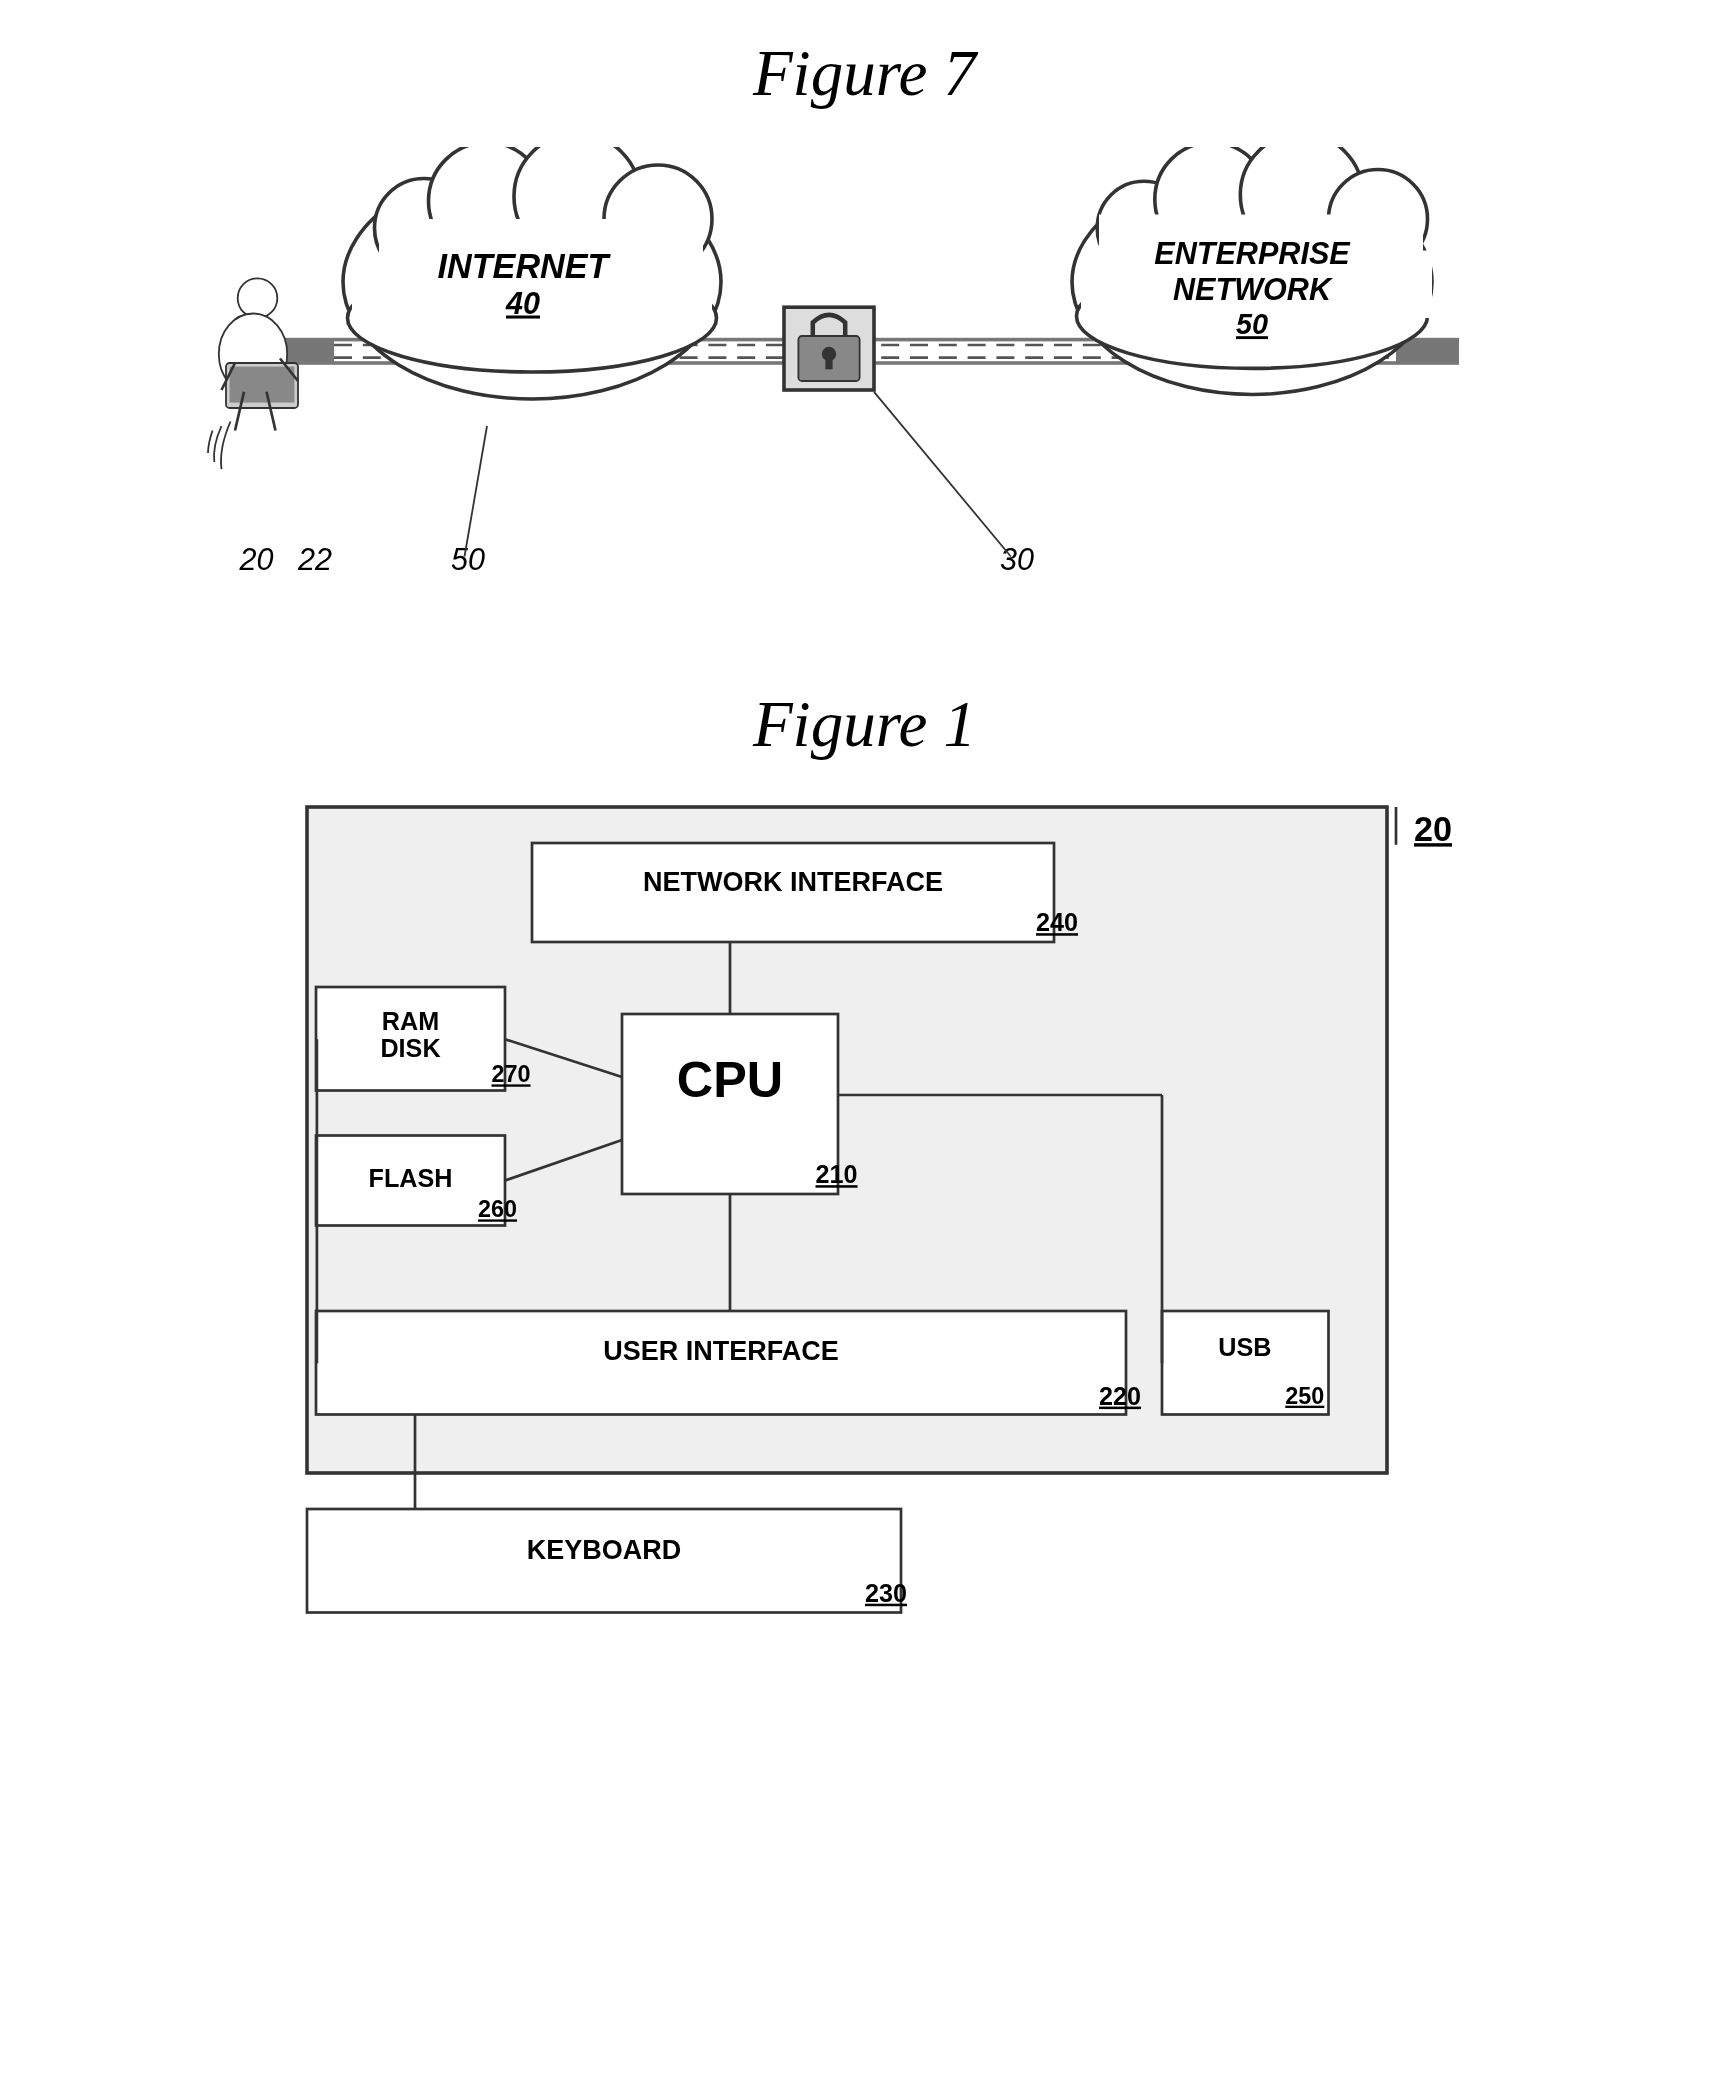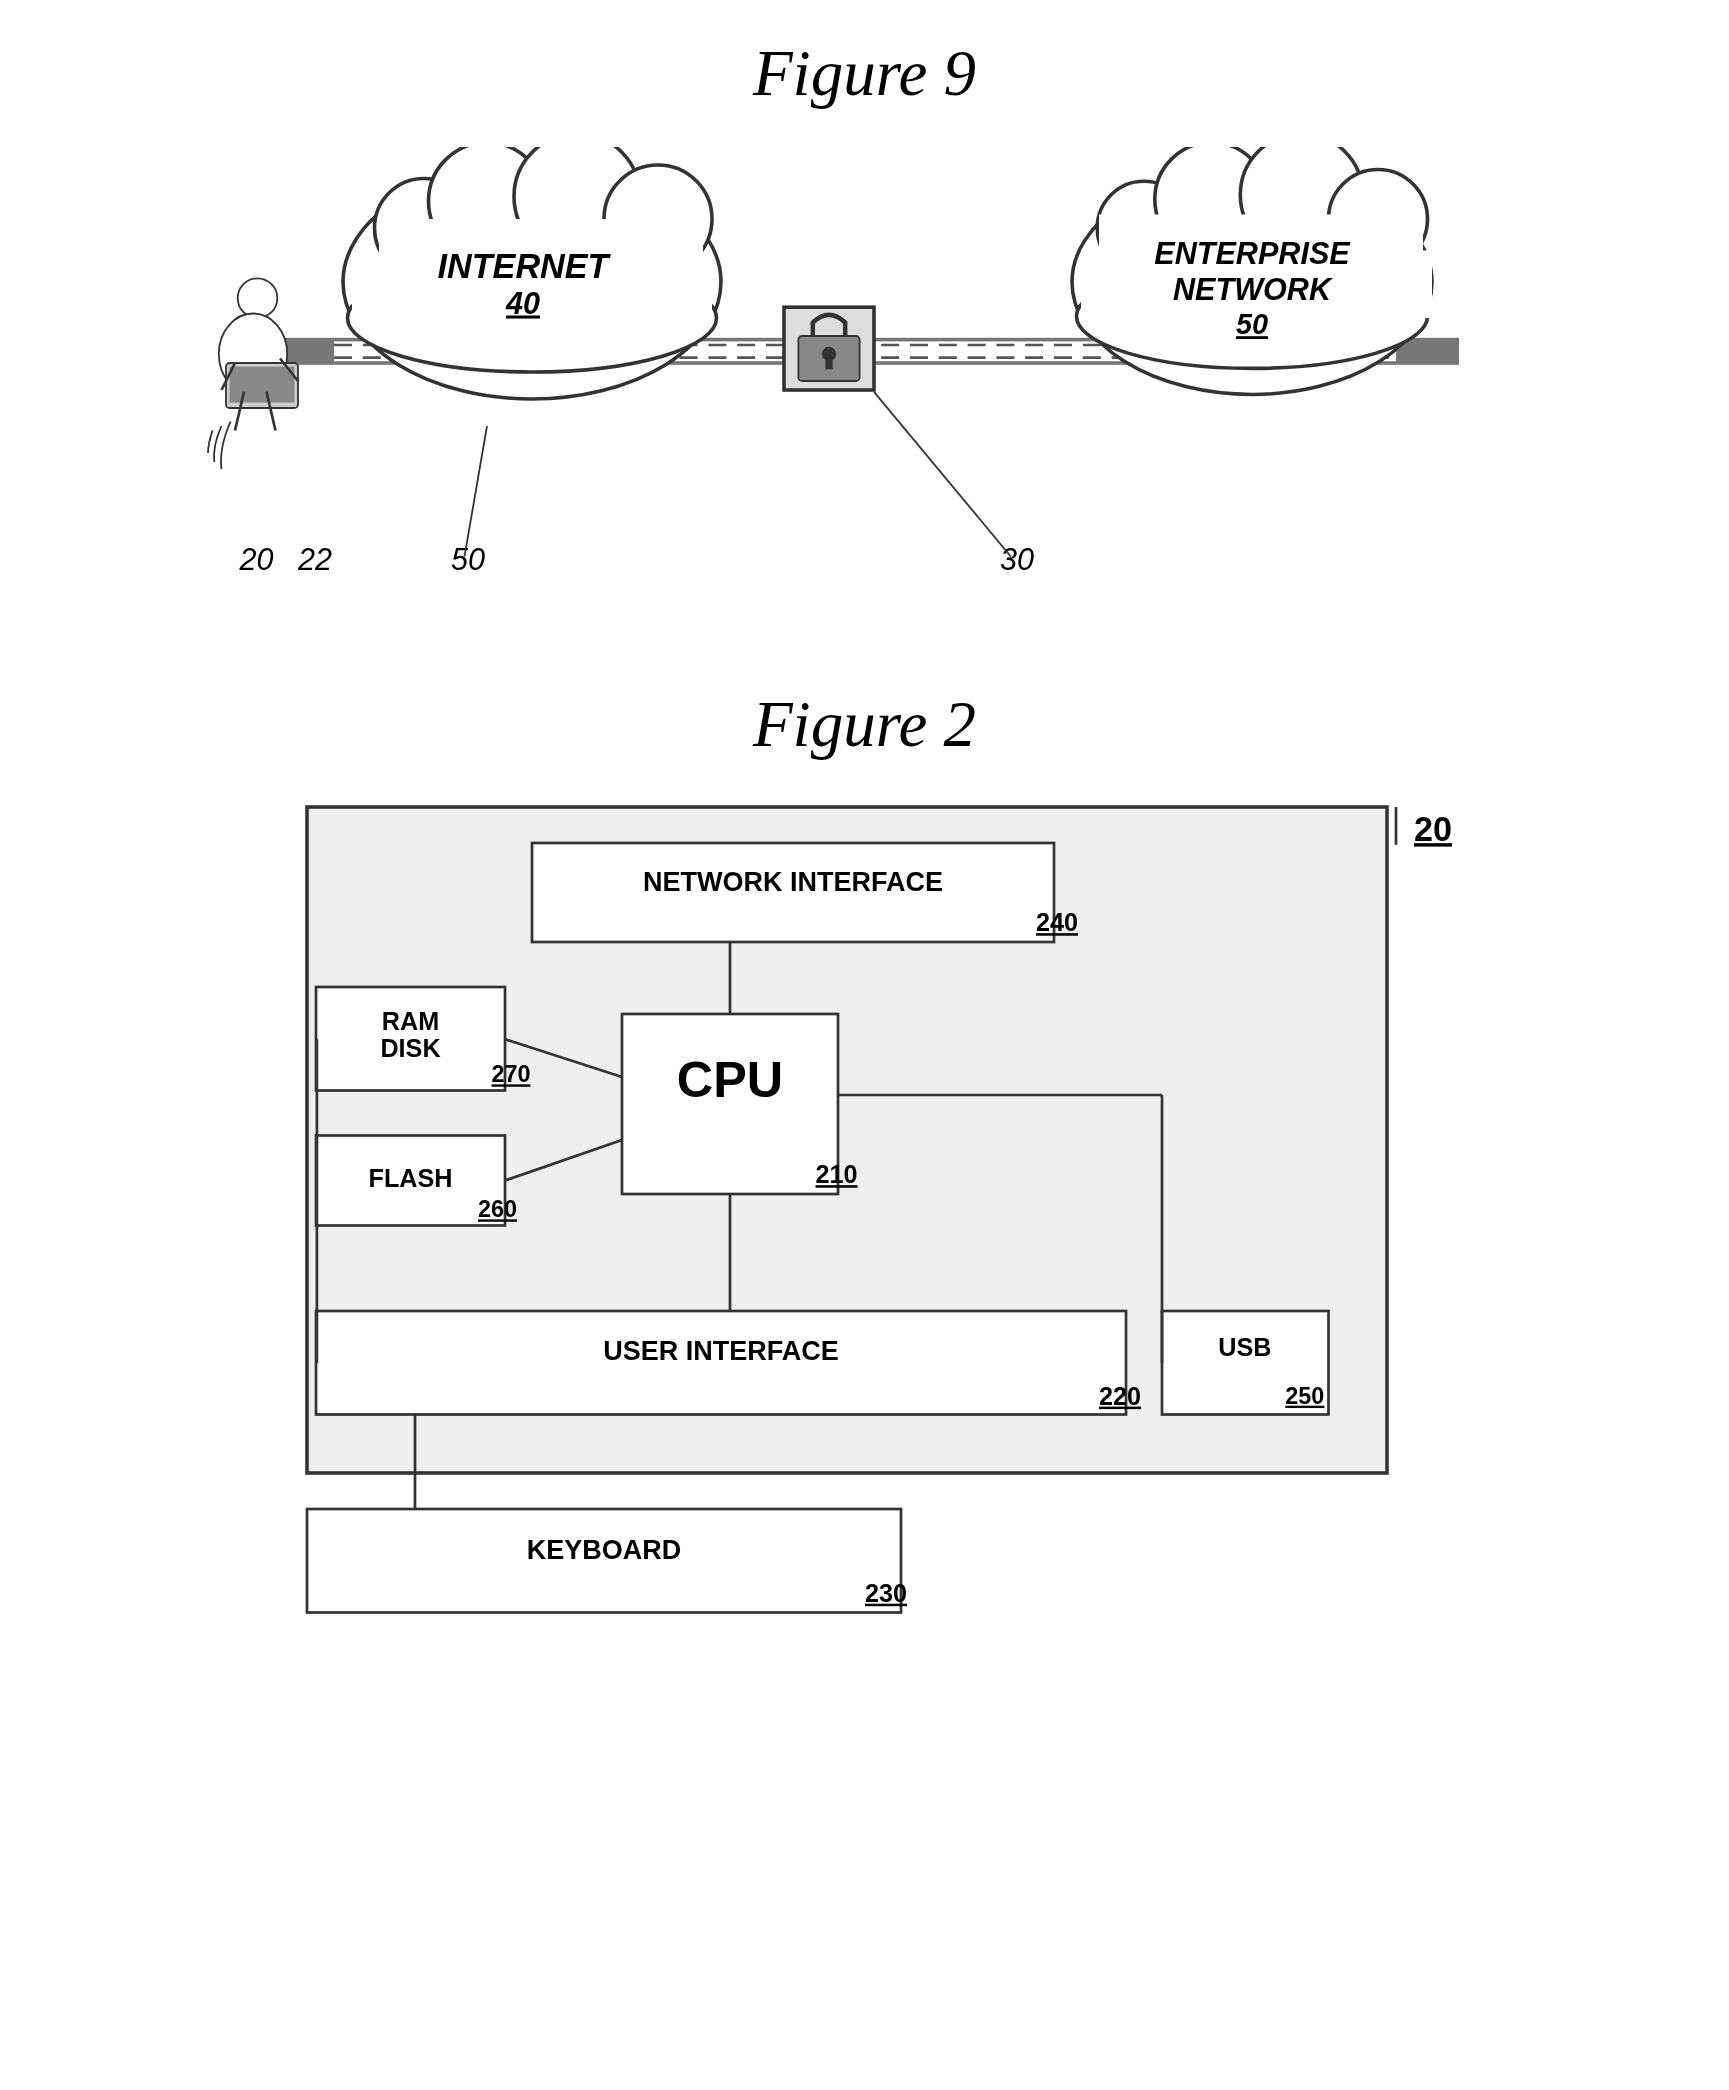--- a/index.html
+++ b/index.html
@@ -58,21 +58,21 @@
       width: 1260px;
       height: 810px;
     }
   </style>
 </head>
 <body>
 
 <div class="page">
 
   <div class="figure1-section">
-    <h1 class="figure-title">Figure 9</h1>
+    <h1 class="figure-title">Figure 7</h1>
 
     <div class="figure1-diagram">
 
       <svg width="1350" height="468" viewBox="0 0 1500 520" style="position:absolute;left:0;top:0;">
 
         <rect x="100" y="212" width="1310" height="30" fill="#777"></rect>
         <rect x="160" y="216" width="1180" height="22" fill="white"></rect>
 
         <line x1="160" y1="220" x2="1340" y2="220" stroke="#555" stroke-width="3" stroke-dasharray="20,12"></line>
         <line x1="160" y1="234" x2="1340" y2="234" stroke="#555" stroke-width="3" stroke-dasharray="20,12"></line>
@@ -148,21 +148,21 @@
 
         <line x1="912" y1="455" x2="760" y2="272" stroke="#333" stroke-width="2"></line>
 
         <line x1="305" y1="455" x2="330" y2="310" stroke="#333" stroke-width="2"></line>
       </svg>
 
     </div>
   </div>
 
   <div class="figure2-section">
-    <h1 class="figure-title">Figure 2</h1>
+    <h1 class="figure-title">Figure 1</h1>
 
     <div class="figure2-diagram" style="position:relative;width:1260px;height:864px;">
 
       <svg width="1260" height="864" viewBox="0 0 1400 960" style="position:absolute;left:0;top:0;">
 
         <rect x="80" y="10" width="1200" height="740" fill="#efefef" stroke="#333" stroke-width="4"></rect>
 
         <text x="1310" y="48" font-size="38" font-weight="bold" text-decoration="underline" font-family="Arial, sans-serif">20</text>
         <line x1="1290" y1="52" x2="1290" y2="10" stroke="#333" stroke-width="3"></line>
 

